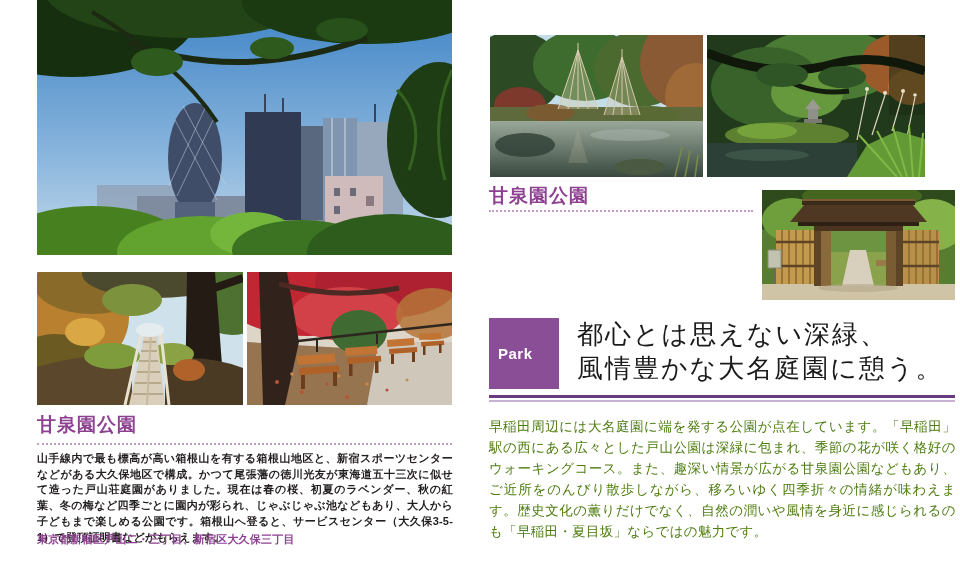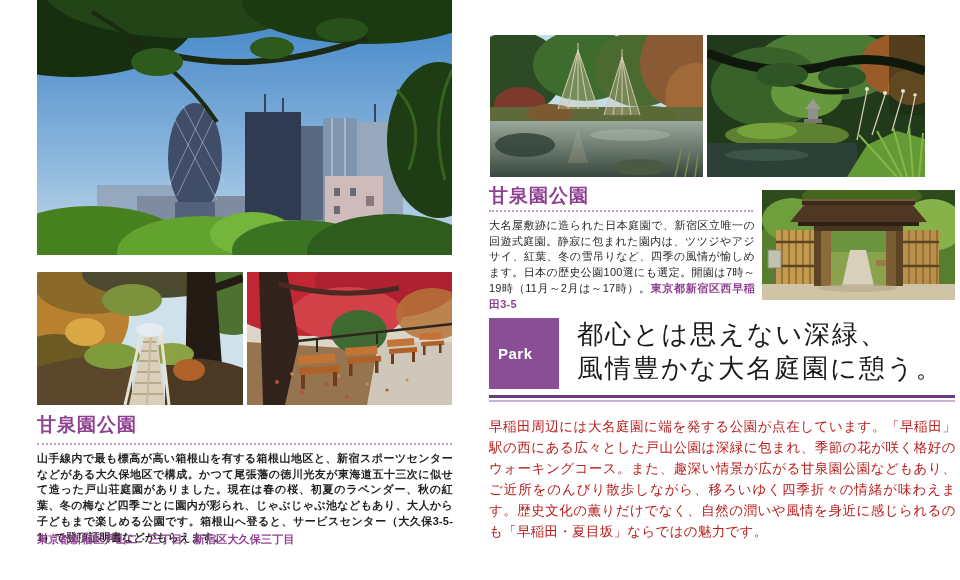--- a/index.html
+++ b/index.html
@@ -27,21 +27,21 @@
   }
   .headline{
     font-family:"Liberation Serif","DejaVu Serif",serif;
     font-size:26px;line-height:34px;letter-spacing:2px;color:#1b1b1b;white-space:nowrap;
   }
   .double-rule{
     height:2px;border-top:3px solid var(--rule-dark,#6b3a7e);
     border-bottom:2px solid var(--rule-light,#c8b2d4);
   }
   .feature-body{
-    font-size:13.5px;line-height:21px;text-align:justify;color:#b91c1c;letter-spacing:0.3px;
+    font-size:13.5px;line-height:21px;text-align:justify;color:#4d7c0f;letter-spacing:0.3px;
   }
 </style>
 </head>
 <body>
 
 <div id="page">
 
   <div class="photo" style="left:37px;top:0;width:415px;height:255px;">
     <svg viewBox="0 0 415 255" preserveAspectRatio="none">
       <defs>
@@ -256,23 +256,20 @@
           <path d="M195 142 L170 96"></path>
           <path d="M200 142 L186 92"></path>
           <path d="M206 142 L202 90"></path>
           <path d="M212 142 L216 98"></path>
       </g>
     </svg>
   </div>
 
   <div class="abs park-heading" style="left:489px;top:185px;">甘泉園公園</div>
   <div class="abs dotted-rule" style="left:489px;top:210px;width:264px;"></div>
-  <div class="abs small-body" style="left:489px;top:218px;width:266px;">
-    <span>大名屋敷跡に造られた日本庭園で、新宿区立唯一の回遊式庭園。静寂に包まれた園内は、ツツジやアジサイ、紅葉、冬の雪吊りなど、四季の風情が愉しめます。日本の歴史公園100選にも選定。開園は7時～19時（11月～2月は～17時）。</span><span class="addr">東京都新宿区西早稲田3-5</span>
-  </div>
 
   <div class="photo" style="left:762px;top:190px;width:193px;height:110px;">
     <svg viewBox="0 0 193 110" preserveAspectRatio="none">
       <rect width="193" height="110" fill="#577e2f"></rect>
       <ellipse cx="10" cy="10" rx="45" ry="30" fill="#2f4a1d"></ellipse>
       <ellipse cx="185" cy="12" rx="50" ry="34" fill="#2f4a1d"></ellipse>
       <ellipse cx="30" cy="30" rx="30" ry="22" fill="#6f9e3c"></ellipse>
       <ellipse cx="170" cy="35" rx="32" ry="26" fill="#86b24a"></ellipse>
       <ellipse cx="100" cy="6" rx="60" ry="14" fill="#44661f"></ellipse>
 

